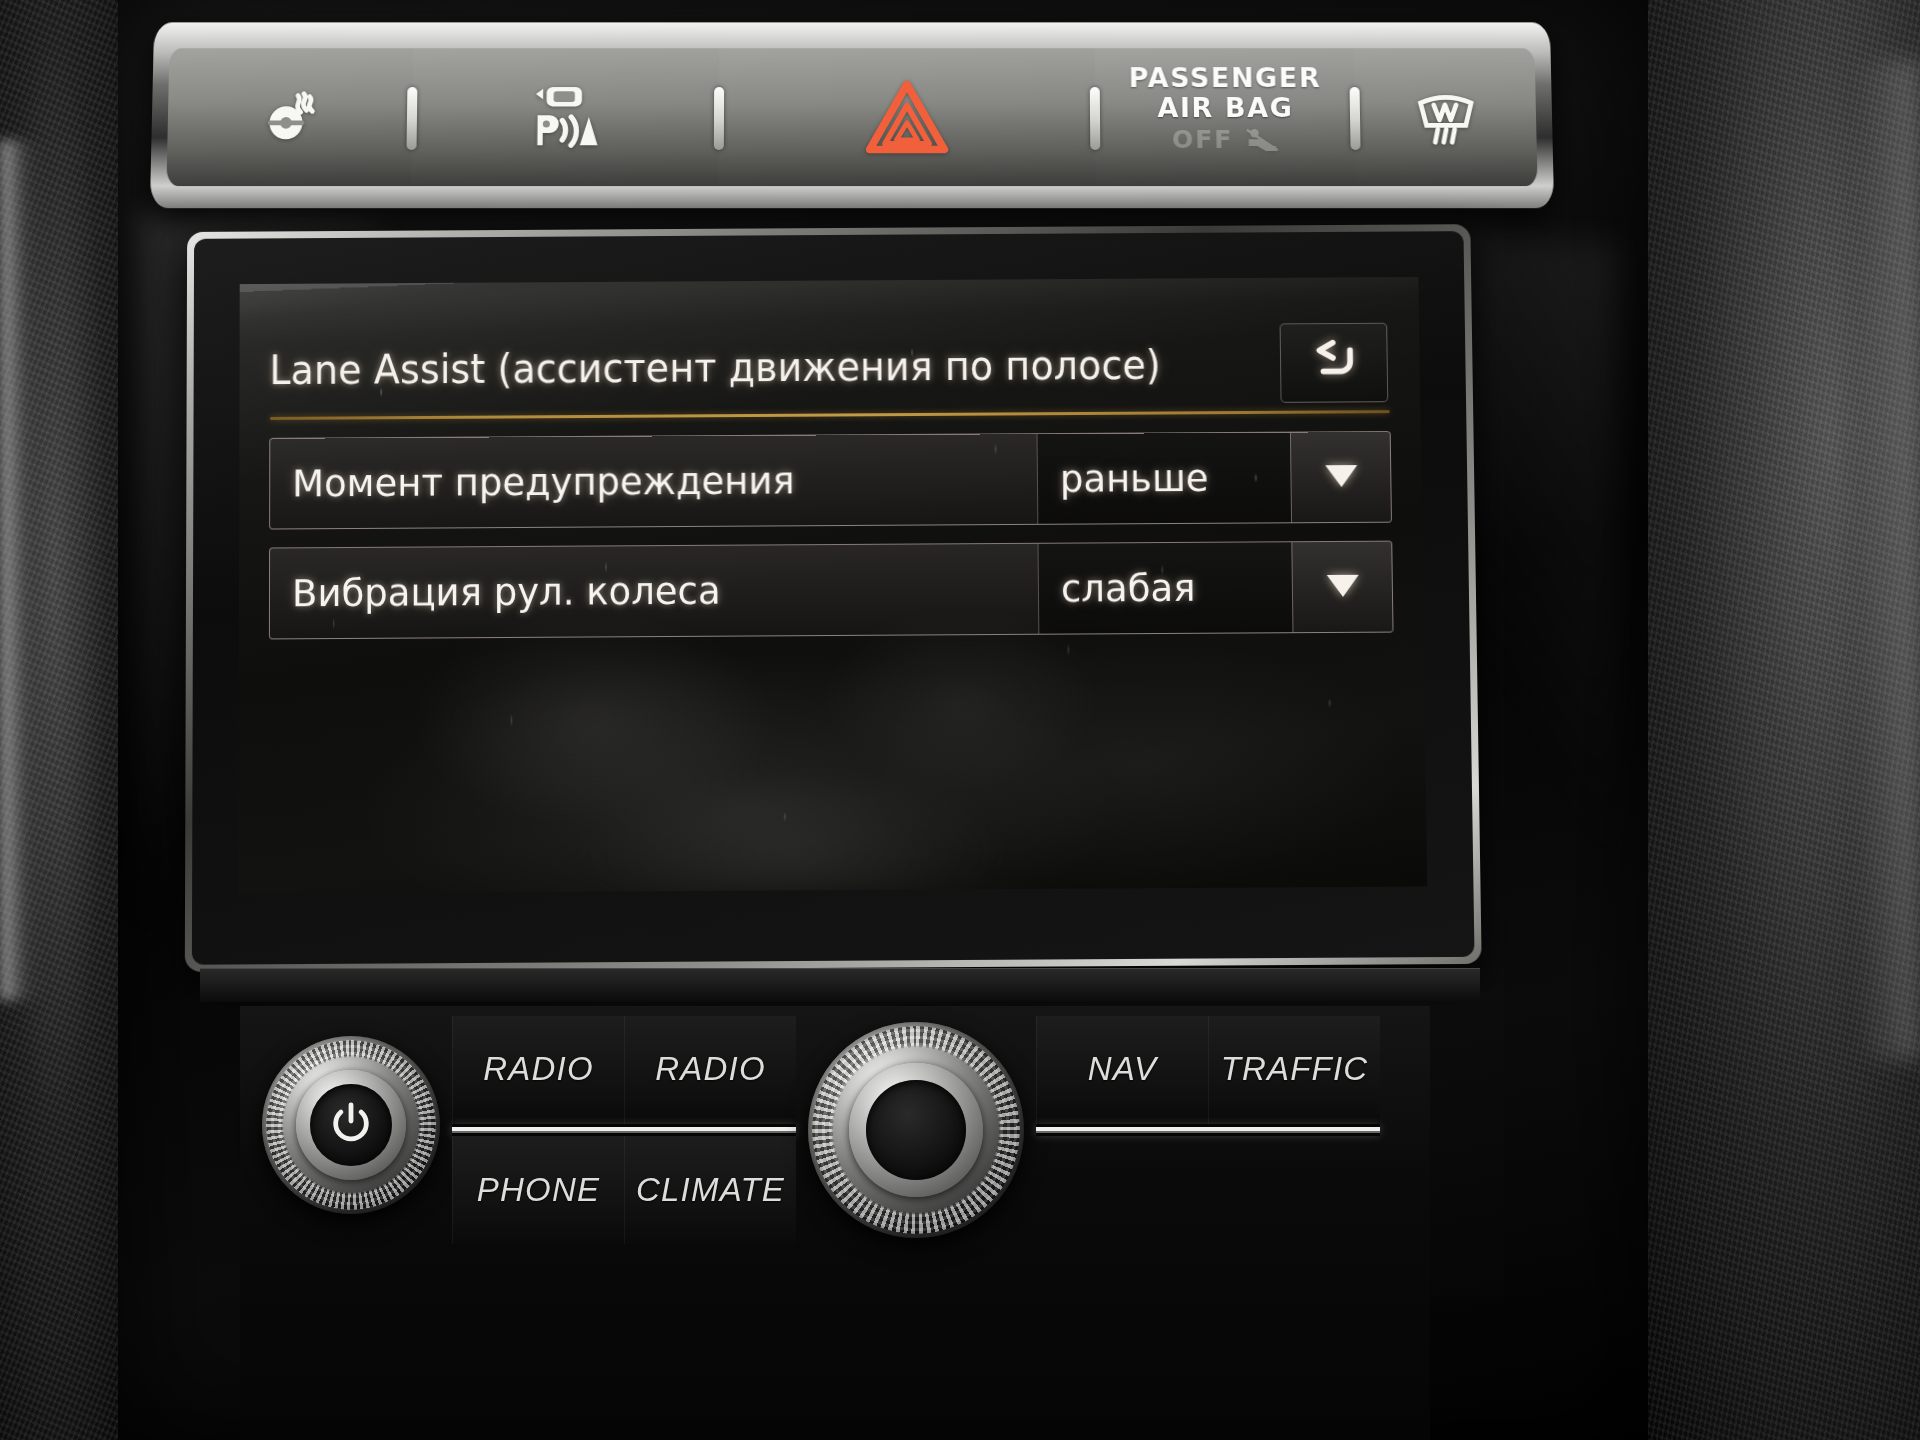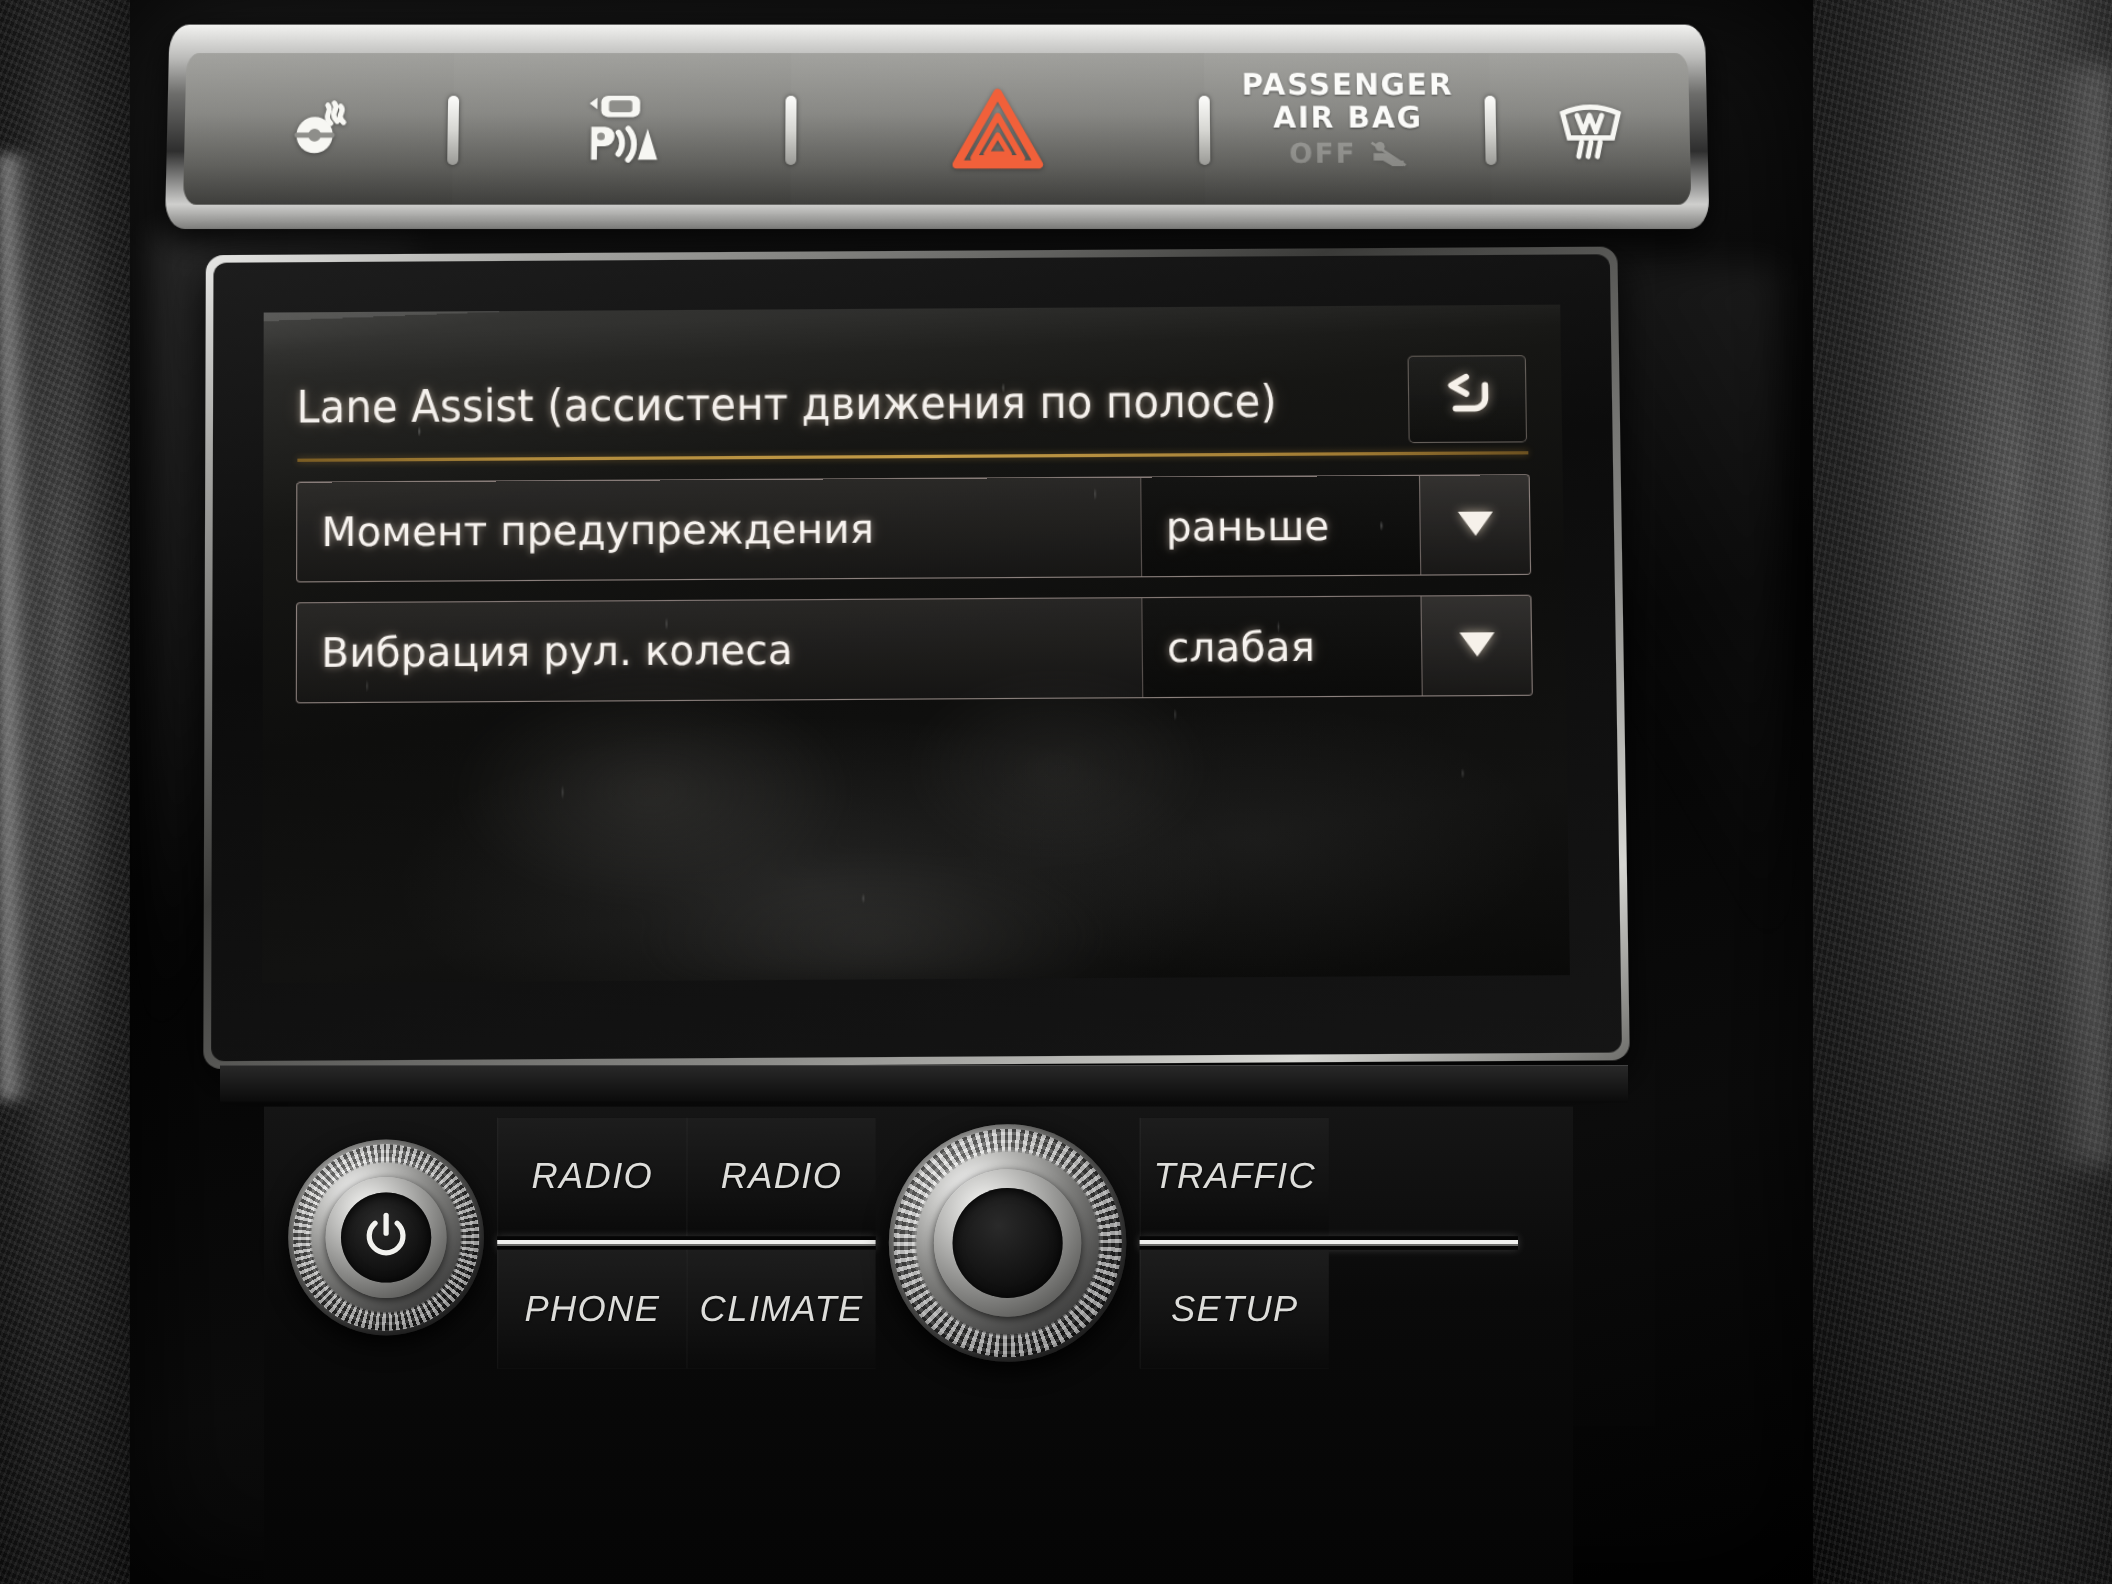--- a/index.html
+++ b/index.html
@@ -484,20 +484,20 @@
       <div class="hbtn row2">CLIMATE</div>
     </div>
 
     <div class="knob" id="knob-tune">
       <div class="knob-knurl"></div>
       <div class="knob-ring"></div>
       <div class="knob-center"></div>
     </div>
 
     <div id="btn-grid-right">
+      <div class="hbtn">NAV</div>
       <div class="hbtn">TRAFFIC</div>
       <div class="chrome-rail"></div>
-      <div class="hbtn row2">SETUP</div>
     </div>
 
   </div>
 
 </div>
 
 </body></html>

